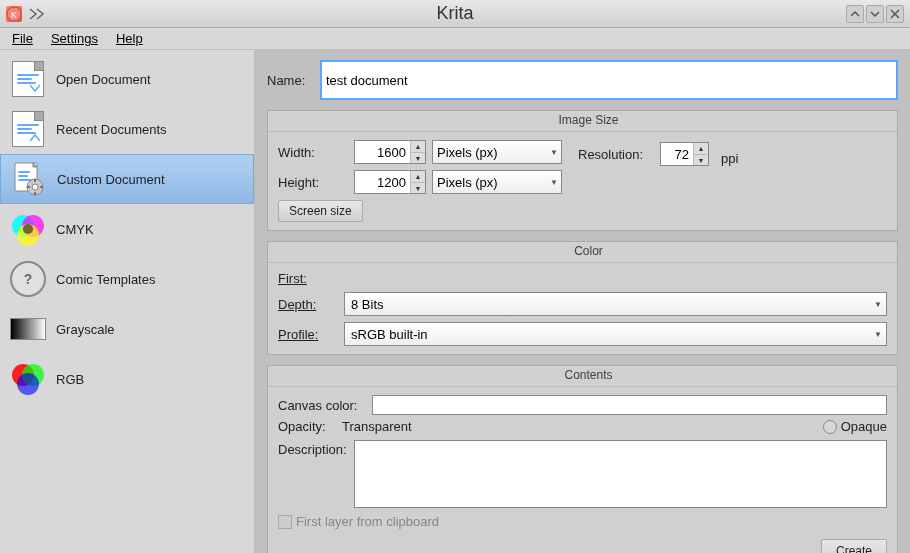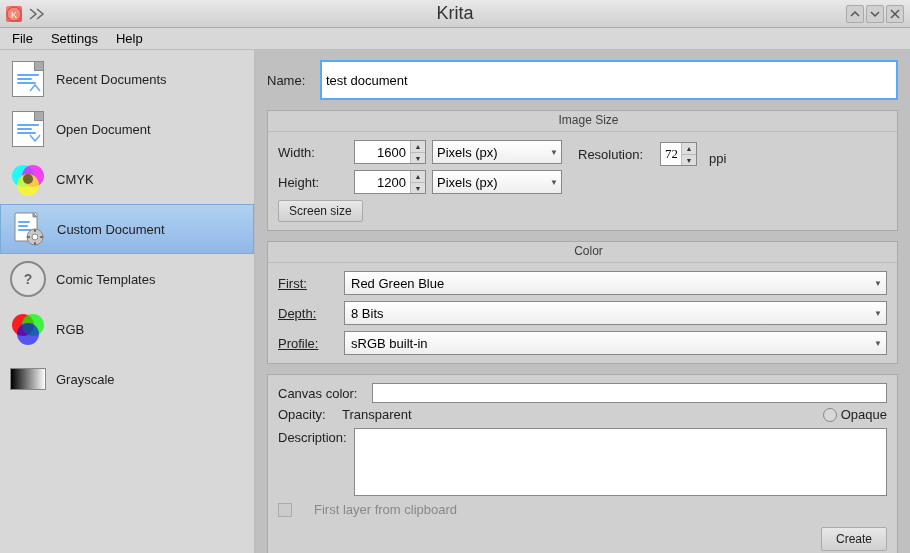--- a/index.html
+++ b/index.html
@@ -59,21 +59,21 @@
       padding: 0 4px;
       border-bottom: 1px solid #bbb;
       gap: 2px;
     }
     .menu-item {
       padding: 2px 8px;
       cursor: pointer;
       border-radius: 2px;
       font-size: 13px;
     }
-    .menu-underline { }
+    .menu-underline { text-decoration: underline; }
 
     
     .main-layout {
       display: flex;
       height: calc(553px - 50px);
     }
 
     
     .sidebar {
       width: 255px;
@@ -347,21 +347,21 @@
       border: 1px solid #888;
       background: #fff;
       resize: none;
       font-size: 12px;
       padding: 2px;
     }
 
     .checkbox-row {
       display: flex;
       align-items: center;
-      gap: 22px;
+      gap: 4px;
       margin-bottom: 6px;
     }
     .checkbox-disabled {
       width: 14px; height: 14px;
       border: 1px solid #aaa;
       background: #ccc;
     }
     .checkbox-label { font-size: 13px; color: #888; }
 
     .bottom-bar {
@@ -467,105 +467,105 @@
 </div>
 
 <div class="main-layout">
 
   <div class="sidebar">
 
     <div class="sidebar-item">
       <div class="sidebar-icon">
         <div class="doc-icon">
           <div class="doc-icon-lines">
-            <div class="doc-icon-line" style="width:100%"></div>
-            <div class="doc-icon-line" style="width:70%"></div>
-            <div class="doc-icon-line" style="width:85%"></div>
-          </div>
-
-          <svg width="14" height="14" style="position:absolute;bottom:1px;right:1px;">
-            <polyline points="2,10 7,4 12,10" fill="none" stroke="#6af" stroke-width="1.5"></polyline>
-          </svg>
-        </div>
-      </div>
-      <span class="sidebar-label">Recent Documents</span>
-    </div>
-
-    <div class="sidebar-item">
-      <div class="sidebar-icon">
-        <div class="doc-icon">
-          <div class="doc-icon-lines">
             <div class="doc-icon-line" style="width:100%;background:#6af;"></div>
             <div class="doc-icon-line" style="width:70%;background:#6af;"></div>
             <div class="doc-icon-line" style="width:85%;background:#6af;"></div>
           </div>
           <svg width="14" height="14" style="position:absolute;bottom:1px;right:1px;">
             <polyline points="2,4 7,10 12,4" fill="none" stroke="#6af" stroke-width="1.5"></polyline>
           </svg>
         </div>
       </div>
       <span class="sidebar-label">Open Document</span>
+    </div>
+
+    <div class="sidebar-item">
+      <div class="sidebar-icon">
+        <div class="doc-icon">
+          <div class="doc-icon-lines">
+            <div class="doc-icon-line" style="width:100%"></div>
+            <div class="doc-icon-line" style="width:70%"></div>
+            <div class="doc-icon-line" style="width:85%"></div>
+          </div>
+
+          <svg width="14" height="14" style="position:absolute;bottom:1px;right:1px;">
+            <polyline points="2,10 7,4 12,10" fill="none" stroke="#6af" stroke-width="1.5"></polyline>
+          </svg>
+        </div>
+      </div>
+      <span class="sidebar-label">Recent Documents</span>
+    </div>
+
+    <div class="sidebar-item active">
+      <div class="sidebar-icon">
+
+        <svg width="36" height="36" viewBox="0 0 36 36">
+          <rect x="4" y="2" width="22" height="28" rx="1" fill="#fff" stroke="#888" stroke-width="1"></rect>
+          <polygon points="22,2 26,6 22,6" fill="#aaa" stroke="#888" stroke-width="1"></polygon>
+          <rect x="7" y="10" width="12" height="2" rx="1" fill="#6af"></rect>
+          <rect x="7" y="14" width="10" height="2" rx="1" fill="#6af"></rect>
+          <rect x="7" y="18" width="14" height="2" rx="1" fill="#6af"></rect>
+
+          <circle cx="24" cy="26" r="8" fill="#c8c8c8" stroke="#888" stroke-width="1"></circle>
+          <circle cx="24" cy="26" r="3" fill="#fff" stroke="#888" stroke-width="1"></circle>
+          <rect x="23" y="18" width="2" height="3" rx="1" fill="#666"></rect>
+          <rect x="23" y="31" width="2" height="3" rx="1" fill="#666"></rect>
+          <rect x="16" y="25" width="3" height="2" rx="1" fill="#666"></rect>
+          <rect x="29" y="25" width="3" height="2" rx="1" fill="#666"></rect>
+        </svg>
+      </div>
+      <span class="sidebar-label">Custom Document</span>
     </div>
 
     <div class="sidebar-item">
       <div class="sidebar-icon">
         <svg class="cmyk-svg" viewBox="0 0 36 36">
           <circle cx="13" cy="15" r="11" fill="cyan" opacity="0.85"></circle>
           <circle cx="23" cy="15" r="11" fill="magenta" opacity="0.7"></circle>
           <circle cx="18" cy="24" r="11" fill="yellow" opacity="0.7"></circle>
           <ellipse cx="18" cy="18" rx="5" ry="5" fill="#222" opacity="0.6"></ellipse>
         </svg>
       </div>
       <span class="sidebar-label">CMYK</span>
     </div>
 
-    <div class="sidebar-item active">
-      <div class="sidebar-icon">
-
-        <svg width="36" height="36" viewBox="0 0 36 36">
-          <rect x="4" y="2" width="22" height="28" rx="1" fill="#fff" stroke="#888" stroke-width="1"></rect>
-          <polygon points="22,2 26,6 22,6" fill="#aaa" stroke="#888" stroke-width="1"></polygon>
-          <rect x="7" y="10" width="12" height="2" rx="1" fill="#6af"></rect>
-          <rect x="7" y="14" width="10" height="2" rx="1" fill="#6af"></rect>
-          <rect x="7" y="18" width="14" height="2" rx="1" fill="#6af"></rect>
-
-          <circle cx="24" cy="26" r="8" fill="#c8c8c8" stroke="#888" stroke-width="1"></circle>
-          <circle cx="24" cy="26" r="3" fill="#fff" stroke="#888" stroke-width="1"></circle>
-          <rect x="23" y="18" width="2" height="3" rx="1" fill="#666"></rect>
-          <rect x="23" y="31" width="2" height="3" rx="1" fill="#666"></rect>
-          <rect x="16" y="25" width="3" height="2" rx="1" fill="#666"></rect>
-          <rect x="29" y="25" width="3" height="2" rx="1" fill="#666"></rect>
-        </svg>
-      </div>
-      <span class="sidebar-label">Custom Document</span>
-    </div>
-
     <div class="sidebar-item">
       <div class="sidebar-icon">
         <div class="comic-icon">?</div>
       </div>
       <span class="sidebar-label">Comic Templates</span>
+    </div>
+
+    <div class="sidebar-item">
+      <div class="sidebar-icon">
+        <div class="grayscale-icon"></div>
+      </div>
+      <span class="sidebar-label">Grayscale</span>
     </div>
 
     <div class="sidebar-item">
       <div class="sidebar-icon">
         <svg class="rgb-svg" viewBox="0 0 36 36">
           <circle cx="13" cy="14" r="11" fill="red" opacity="0.85"></circle>
           <circle cx="23" cy="14" r="11" fill="lime" opacity="0.7"></circle>
           <circle cx="18" cy="23" r="11" fill="blue" opacity="0.6"></circle>
         </svg>
       </div>
       <span class="sidebar-label">RGB</span>
-    </div>
-
-    <div class="sidebar-item">
-      <div class="sidebar-icon">
-        <div class="grayscale-icon"></div>
-      </div>
-      <span class="sidebar-label">Grayscale</span>
     </div>
 
   </div>
 
   <div class="right-panel">
 
     <div class="name-row">
       <label>Name:</label>
       <input type="text" class="name-input" value="test document" style="">
     </div>
@@ -613,46 +613,38 @@
             </div>
 
             <div style="margin-top:4px;">
               <button class="btn">Screen size</button>
             </div>
           </div>
 
           <div style="display:flex; align-items:center; gap:12px; margin-top:2px;">
             <span class="form-label">Resolution:</span>
             <div class="spin-wrap">
-              <input type="text" class="spin-input" value="72" style="width: 20px; font-family: Liberation Serif, serif;">
+              <input type="text" class="spin-input" value="72" style="width: 32px;">
               <div class="spin-btns">
                 <button class="spin-btn">▲</button>
                 <button class="spin-btn">▼</button>
               </div>
             </div>
             <span class="ppi-label">ppi</span>
           </div>
         </div>
       </div>
     </div>
 
     <div class="section-box">
       <div class="section-title">Color</div>
       <div class="section-content">
 
         <div class="color-row-full">
           <span class="color-row-label">First:</span>
-          <div class="color-dropdown-wrap">
-            <select>
-              <option>Red Green Blue</option>
-              <option>CMYK</option>
-              <option>Grayscale</option>
-              <option>Lab</option>
-            </select>
-          </div>
         </div>
 
         <div class="color-row-full">
           <span class="color-row-label">Depth:</span>
           <div class="color-dropdown-wrap">
             <select>
               <option>8 Bits</option>
               <option>16 Bits</option>
               <option>32 Bits Float</option>
             </select>
@@ -666,20 +658,21 @@
               <option>sRGB built-in</option>
               <option>AdobeRGB</option>
               <option>ProPhotoRGB</option>
             </select>
           </div>
         </div>
       </div>
     </div>
 
     <div class="section-box">
+      <div class="section-title">Contents</div>
       <div class="section-content">
 
         <div class="canvas-color-row">
           <span class="form-label">Canvas color:</span>
           <div class="color-swatch"></div>
         </div>
 
         <div class="opacity-row">
           <span class="opacity-label">Opacity:</span>
           <span class="opacity-value">Transparent</span>

